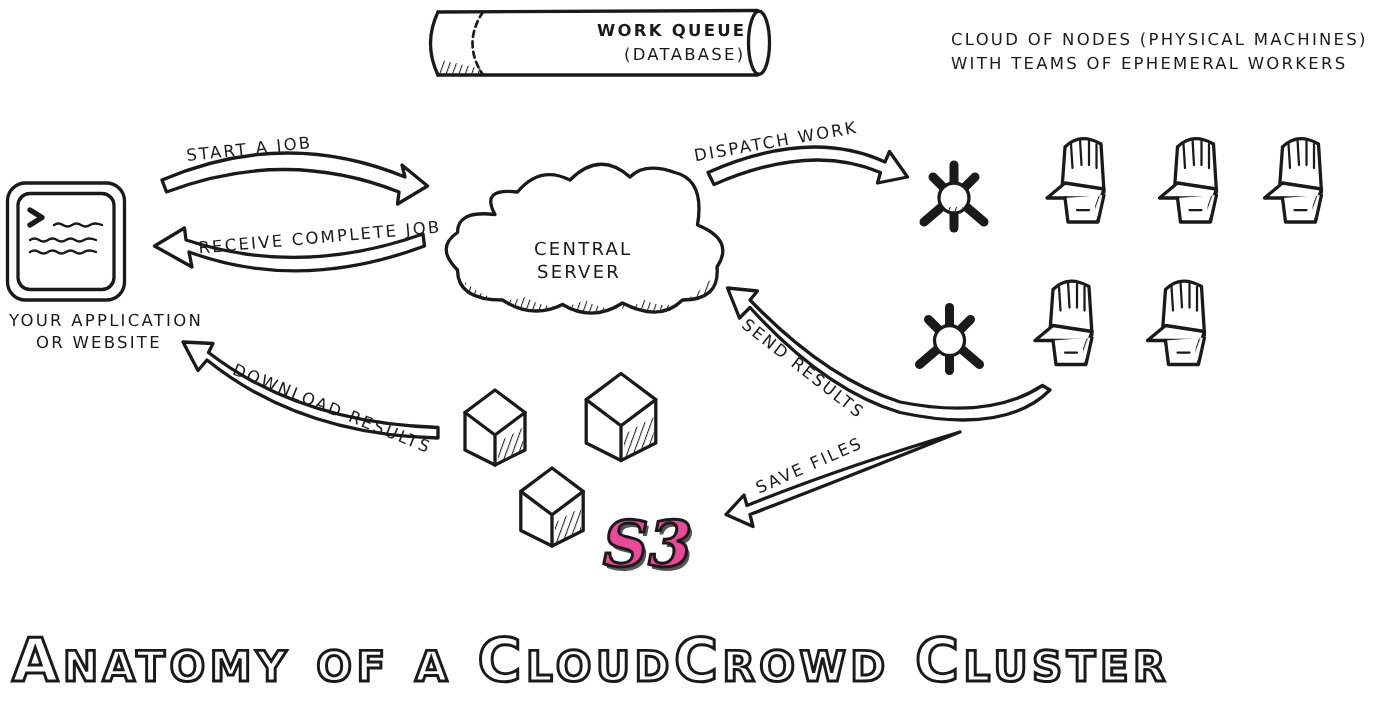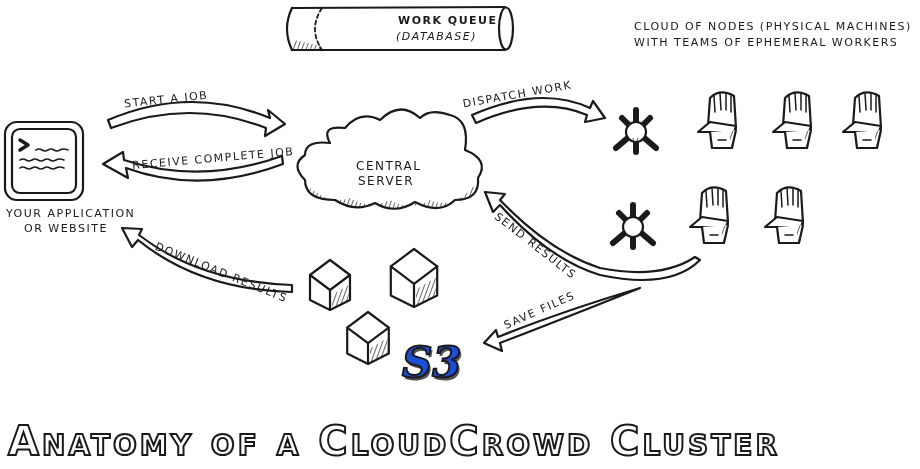--- a/index.html
+++ b/index.html
@@ -1,20 +1,20 @@
 <!DOCTYPE html>
 <html><head>
 <meta charset="utf-8">
 <style>
   html,body{margin:0;padding:0;background:#fff;}
   body{width:920px;height:469px;position:relative;overflow:hidden;font-family:"DejaVu Sans",sans-serif;color:#1a1a1a;}
   svg{position:absolute;left:0;top:0;}
   .lbl{position:absolute;font-family:"DejaVu Sans",sans-serif;font-size:11px;letter-spacing:1.5px;text-transform:uppercase;color:#1a1a1a;white-space:nowrap;line-height:13px;}
   .title{position:absolute;left:8px;top:418px;font-family:"DejaVu Sans",sans-serif;font-weight:bold;font-size:40px;letter-spacing:3px;color:#fff;-webkit-text-stroke:2px #1a1a1a;white-space:nowrap;font-variant:small-caps;text-align:center;}
-  .s3{position:absolute;left:402px;top:338px;font-family:"DejaVu Serif",serif;font-weight:bold;font-style:italic;font-size:42px;color:#1d4ed8;-webkit-text-stroke:2px #1a1a1a;text-shadow:2px 3px 0 #555;}
+  .s3{position:absolute;left:402px;top:338px;font-family:"DejaVu Serif",serif;font-weight:bold;font-style:italic;font-size:42px;color:#ec4899;-webkit-text-stroke:2px #1a1a1a;text-shadow:2px 3px 0 #555;}
 </style>
 </head>
 <body>
 
 <svg width="920" height="469" viewBox="0 0 920 469">
   <defs>
     <pattern id="hatch" width="4" height="4" patternUnits="userSpaceOnUse" patternTransform="rotate(20)">
       <line x1="0" y1="0" x2="0" y2="4" stroke="#222" stroke-width="1.4"></line>
     </pattern>
   </defs>
@@ -138,21 +138,21 @@
         <g>
           <path d="M368 312 L388.8 327.6 L388.8 353.6 L368 364 L347.2 353.6 L347.2 327.6 Z" fill="#fff"></path>
           <path d="M347.2 327.6 L368 343.2 L388.8 327.6 M368 343.2 L368 364"></path>
           <path d="M370 348.4 L387.5 338 L387.5 353.6 L370 362 Z" fill="url(#hatch)" stroke="none"></path>
         </g>
       </g>
   </g>
 </svg>
 
 <div class="lbl" style="left:398px;top:14px;font-weight:bold;">Work Queue</div>
-<div class="lbl" style="left:396px;top:30px;font-style:italic;">(Database)</div>
+<div class="lbl" style="left:416px;top:30px;">(Database)</div>
 
 <div class="lbl" style="left:634px;top:20px;">Cloud of nodes (physical machines)</div>
 <div class="lbl" style="left:634px;top:36px;text-align:center;">with teams of ephemeral workers</div>
 
 <div class="lbl" style="left:6px;top:207px;">Your Application</div>
 <div class="lbl" style="left:24px;top:222px;">or Website</div>
 
 <div class="lbl" style="left:356px;top:160px;font-size:12px;">Central</div>
 <div class="lbl" style="left:358px;top:175px;font-size:12px;">Server</div>
 

